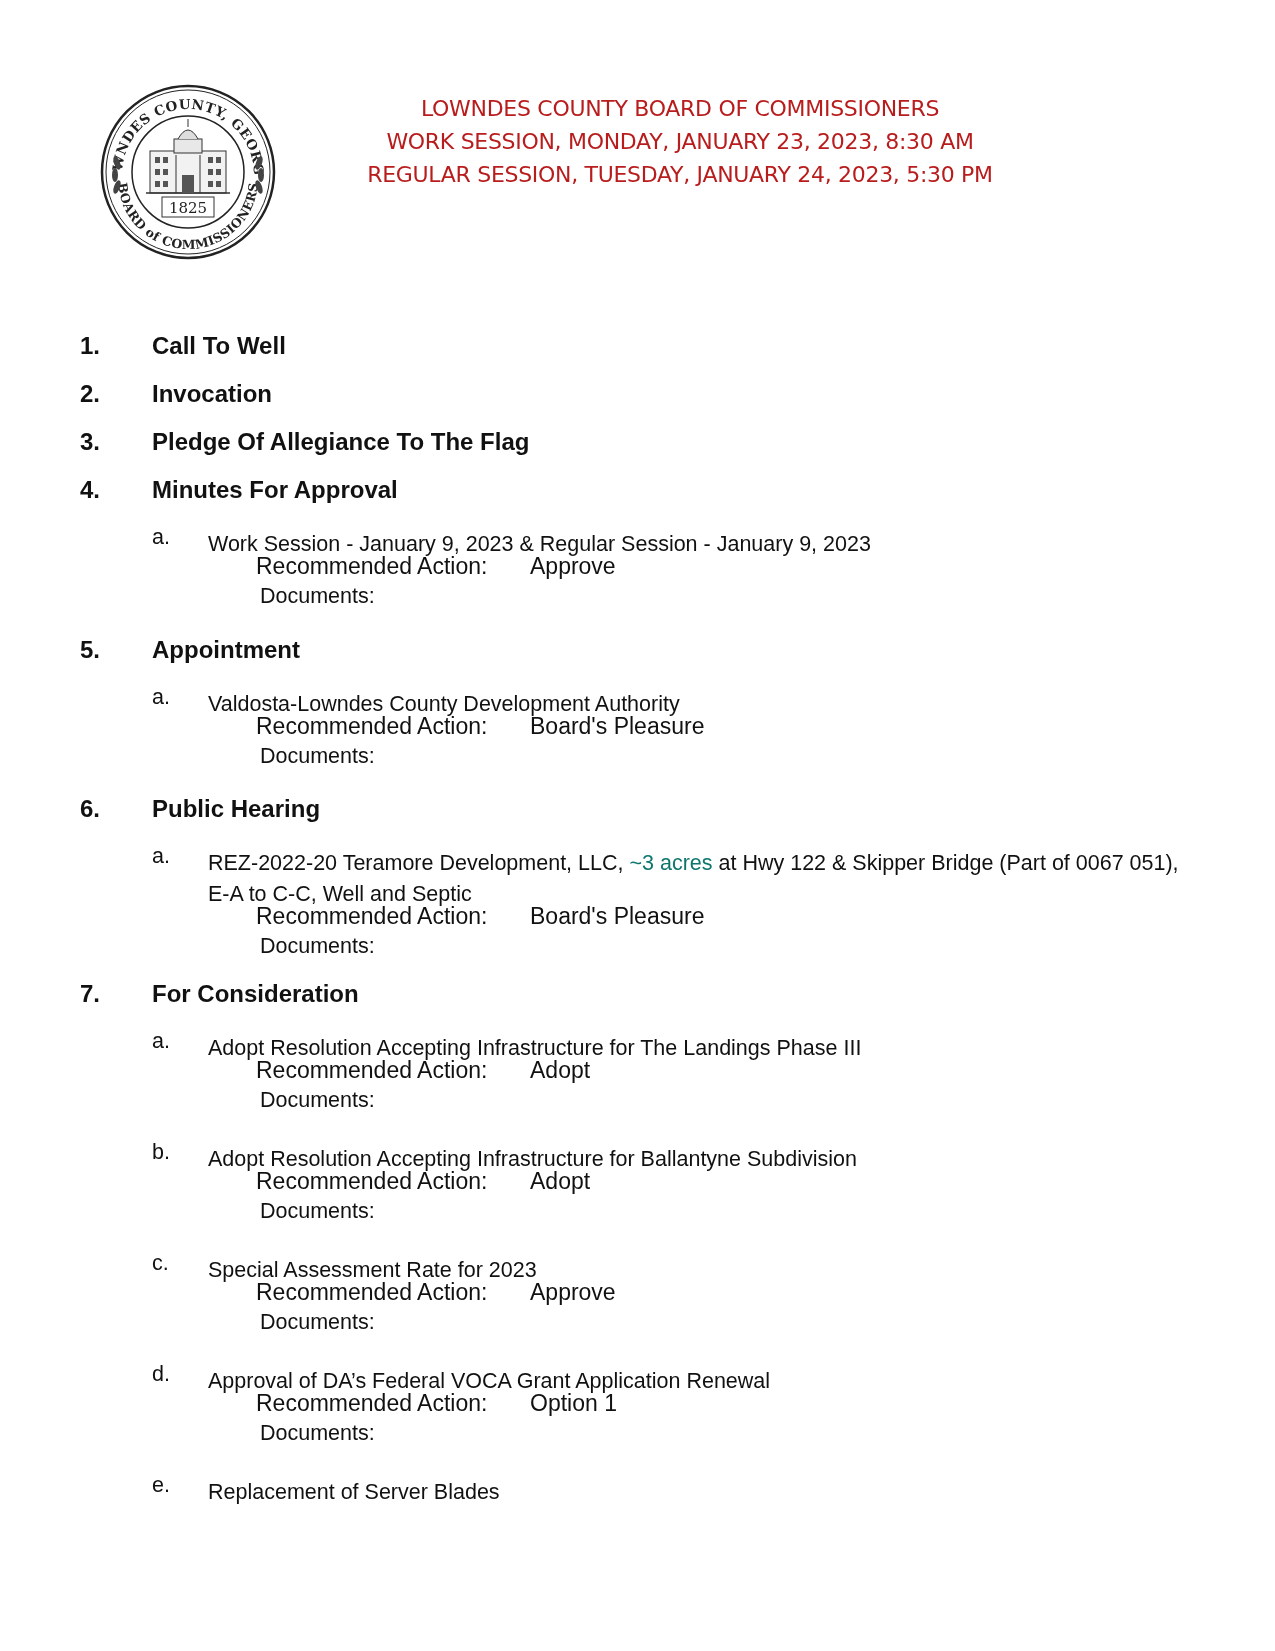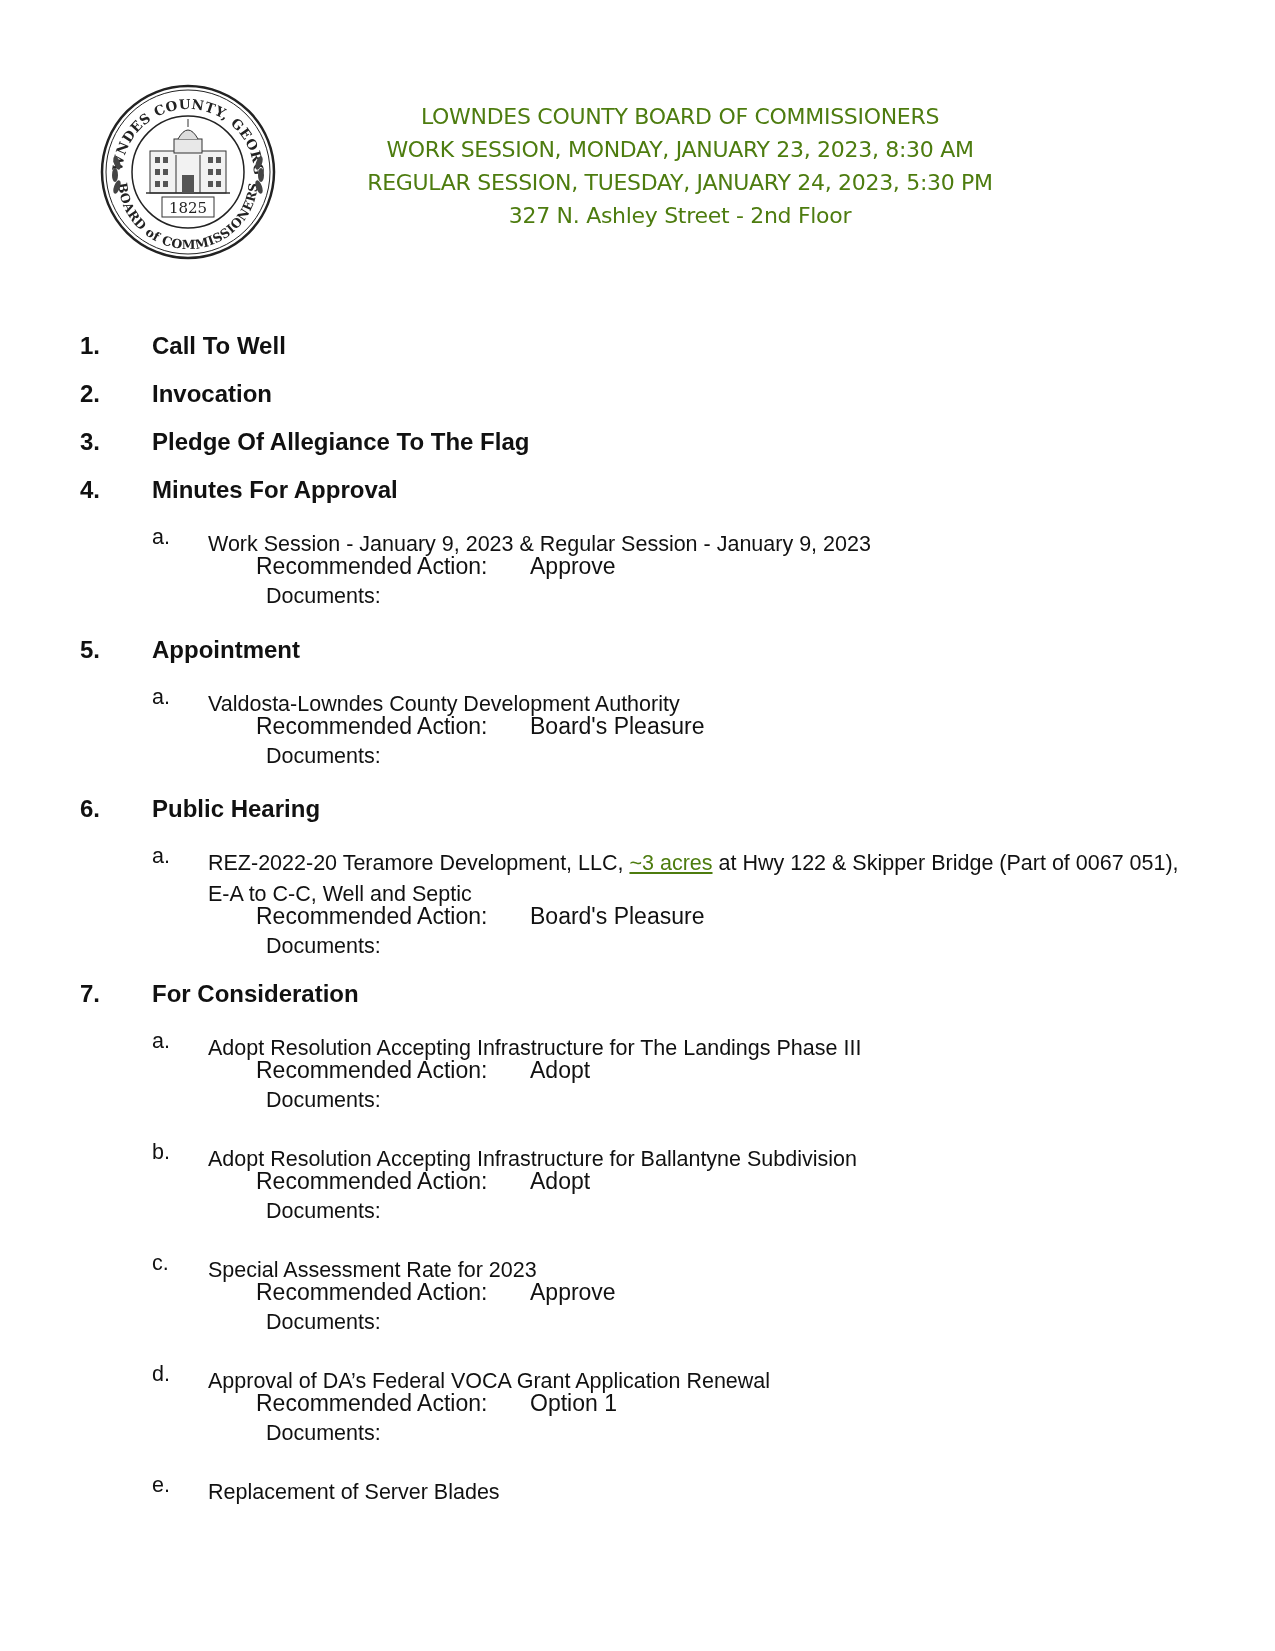--- a/index.html
+++ b/index.html
@@ -1,31 +1,31 @@
 <!DOCTYPE html>
 <html><head>
 <meta charset="utf-8">
 <style>
   html, body { margin:0; padding:0; background:#fff; }
   body { width:1275px; height:1651px; position:relative; overflow:hidden; color:#111; }
   .seal { position:absolute; left:100px; top:83px; width:176px; height:178px; }
-  .header { position:absolute; left:330px; width:700px; top:100px; text-align:center;
-    font-family:"DejaVu Sans", sans-serif; font-size:22px; line-height:33px; color:#4d7c0f; letter-spacing:-0.3px; }
+  .header { position:absolute; left:330px; width:700px; top:92px; text-align:center;
+    font-family:"DejaVu Sans", sans-serif; font-size:22px; line-height:33px; color:#b91c1c; letter-spacing:-0.3px; }
   .header div { white-space:nowrap; }
   .agenda { position:absolute; left:0; top:0; width:1275px; font-family:"Liberation Sans", sans-serif; }
   .sec { position:absolute; left:80px; font-weight:bold; font-size:24px; }
   .sec .num { position:absolute; left:0; width:60px; }
   .sec .title { position:absolute; left:72px; white-space:nowrap; }
   .sub { position:absolute; left:152px; font-size:21.5px; width:1040px; line-height:31px; }
   .sub .letter { position:absolute; left:0; }
   .sub .text { position:absolute; left:56px; width:990px;margin-top:7px; }
-  .sub .gray { color:#4d7c0f;text-decoration:underline; }
+  .sub .gray { color:#0f766e; }
   .rec { position:absolute; left:256px; font-size:23px; white-space:nowrap; }
   .rec .val { position:absolute; left:274px;text-align:right; }
-  .docs { position:absolute; left:266px; font-size:21.5px; }
+  .docs { position:absolute; left:260px; font-size:21.5px; }
 </style>
 </head>
 <body>
 
 <svg class="seal" viewBox="0 0 176 178">
   <defs>
     <path id="arcTop" d="M 22 92 A 66 66 0 0 1 154 92"></path>
     <path id="arcBot" d="M 18 96 A 70 70 0 0 0 158 96"></path>
   </defs>
   <circle cx="88" cy="89" r="86" fill="none" stroke="#222" stroke-width="2.5"></circle>
@@ -72,21 +72,20 @@
     <ellipse cx="159" cy="80" rx="3" ry="7" transform="rotate(20 159 80)"></ellipse>
     <ellipse cx="161" cy="92" rx="3" ry="7"></ellipse>
     <ellipse cx="159" cy="104" rx="3" ry="7" transform="rotate(-20 159 104)"></ellipse>
   </g>
 </svg>
 
 <div class="header">
   <div>LOWNDES COUNTY BOARD OF COMMISSIONERS</div>
   <div>WORK SESSION, MONDAY, JANUARY 23, 2023, 8:30 AM</div>
   <div>REGULAR SESSION, TUESDAY, JANUARY 24, 2023, 5:30 PM</div>
-  <div>327 N. Ashley Street - 2nd Floor</div>
 </div>
 
 <div class="agenda">
 
   <div class="sec" style="top:332px">
     <span class="num">1.</span>
     <span class="title">Call To Well</span>
   </div>
 
   <div class="sec" style="top:380px">

